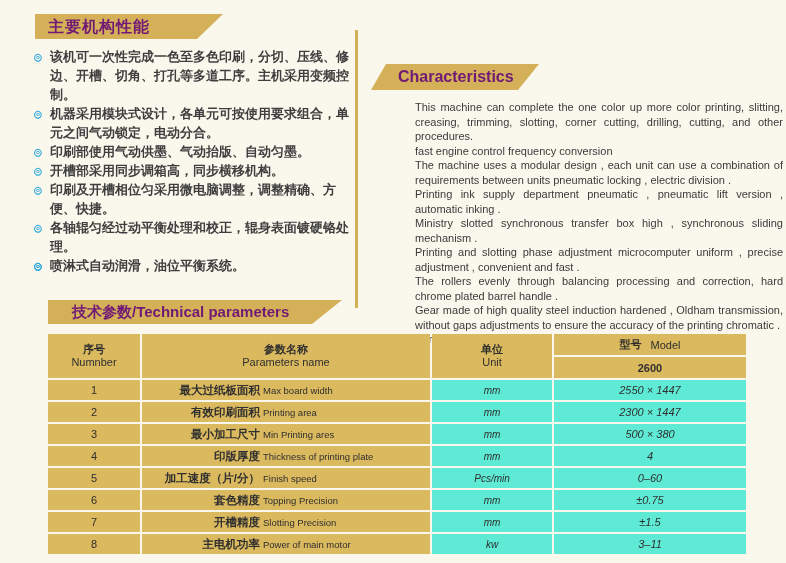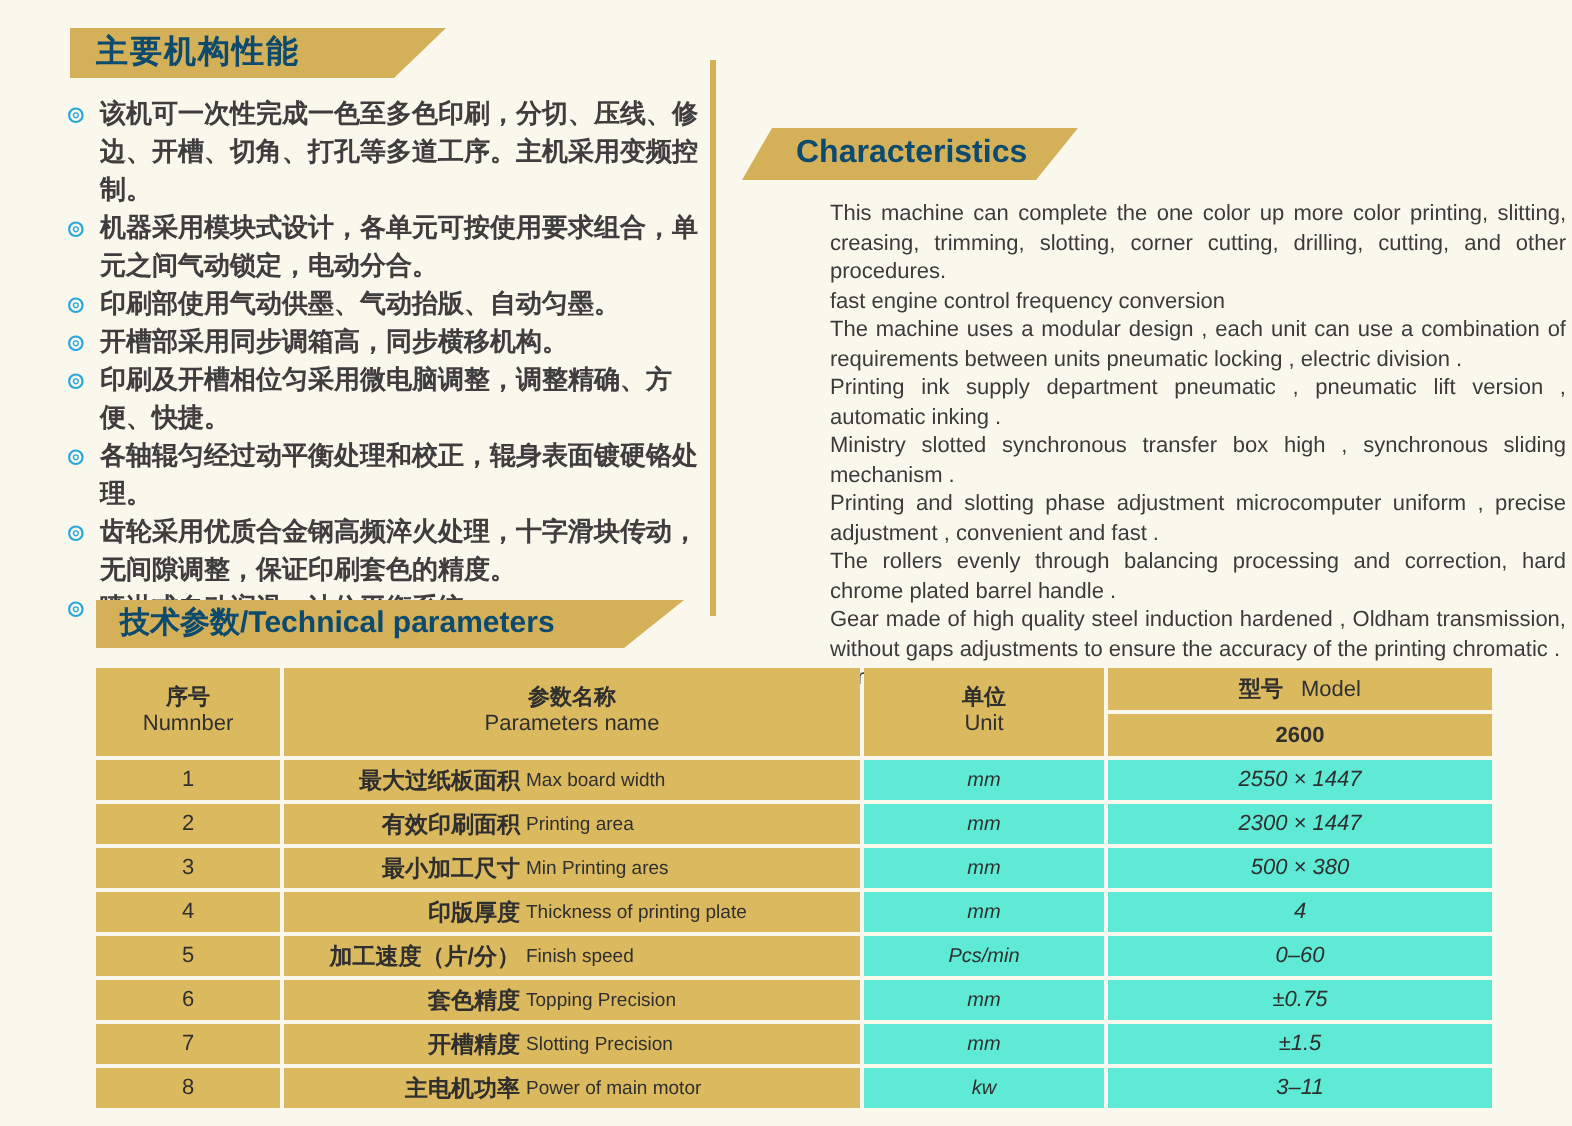--- a/index.html
+++ b/index.html
@@ -10,21 +10,21 @@
     position: relative;
     width: 786px;
     height: 563px;
     background: #FAF7EC;
     overflow: hidden;
   }
 
   
   .banner {
     background: #D4B059;
-    color: #0c4a6e;
+    color: #701a75;
     font-weight: bold;
     white-space: nowrap;
   }
   .banner-main {
     position: absolute;
     left: 35px; top: 14px;
     width: 188px; height: 25px;
     line-height: 25px;
     padding-left: 13px;
     font-size: 16px;
@@ -38,21 +38,21 @@
     line-height: 26px;
     padding-left: 27px;
     font-size: 16px;
     clip-path: polygon(15px 0, 100% 0, calc(100% - 21px) 100%, 0 100%);
   }
   .banner-tech {
     position: absolute;
     left: 48px; top: 300px;
     width: 294px; height: 24px;
     line-height: 24px;
-    padding-left: 12px;
+    padding-left: 24px;
     font-size: 15px;
     clip-path: polygon(0 0, 100% 0, calc(100% - 30px) 100%, 0 100%);
   }
 
   
   .left-col {
     position: absolute;
     left: 35px; top: 48px;
     width: 320px;
   }
@@ -147,21 +147,21 @@
   </div>
 
   <div class="left-col">
     <ul class="feature-list">
       <li><span class="b-icon"></span><span>该机可一次性完成一色至多色印刷，分切、压线、修边、开槽、切角、打孔等多道工序。主机采用变频控制。</span></li>
       <li><span class="b-icon"></span><span>机器采用模块式设计，各单元可按使用要求组合，单元之间气动锁定，电动分合。</span></li>
       <li><span class="b-icon"></span><span>印刷部使用气动供墨、气动抬版、自动匀墨。</span></li>
       <li><span class="b-icon"></span><span>开槽部采用同步调箱高，同步横移机构。</span></li>
       <li><span class="b-icon"></span><span>印刷及开槽相位匀采用微电脑调整，调整精确、方便、快捷。</span></li>
       <li><span class="b-icon"></span><span>各轴辊匀经过动平衡处理和校正，辊身表面镀硬铬处理。</span></li>
-      <li><span class="b-icon"></span><span>齿轮采用优质合金钢高频淬火处理，十字滑块传动，无间隙调整，保证印刷套色的精度。</span></li>
+      <li><span class="b-icon"></span></li>
       <li><span class="b-icon"></span><span>喷淋式自动润滑，油位平衡系统。</span></li>
     </ul>
   </div>
 
   <div class="v-divider"></div>
 
   <div class="right-col">
     <div class="banner banner-char">
       <span>Characteristics</span>
     </div>

